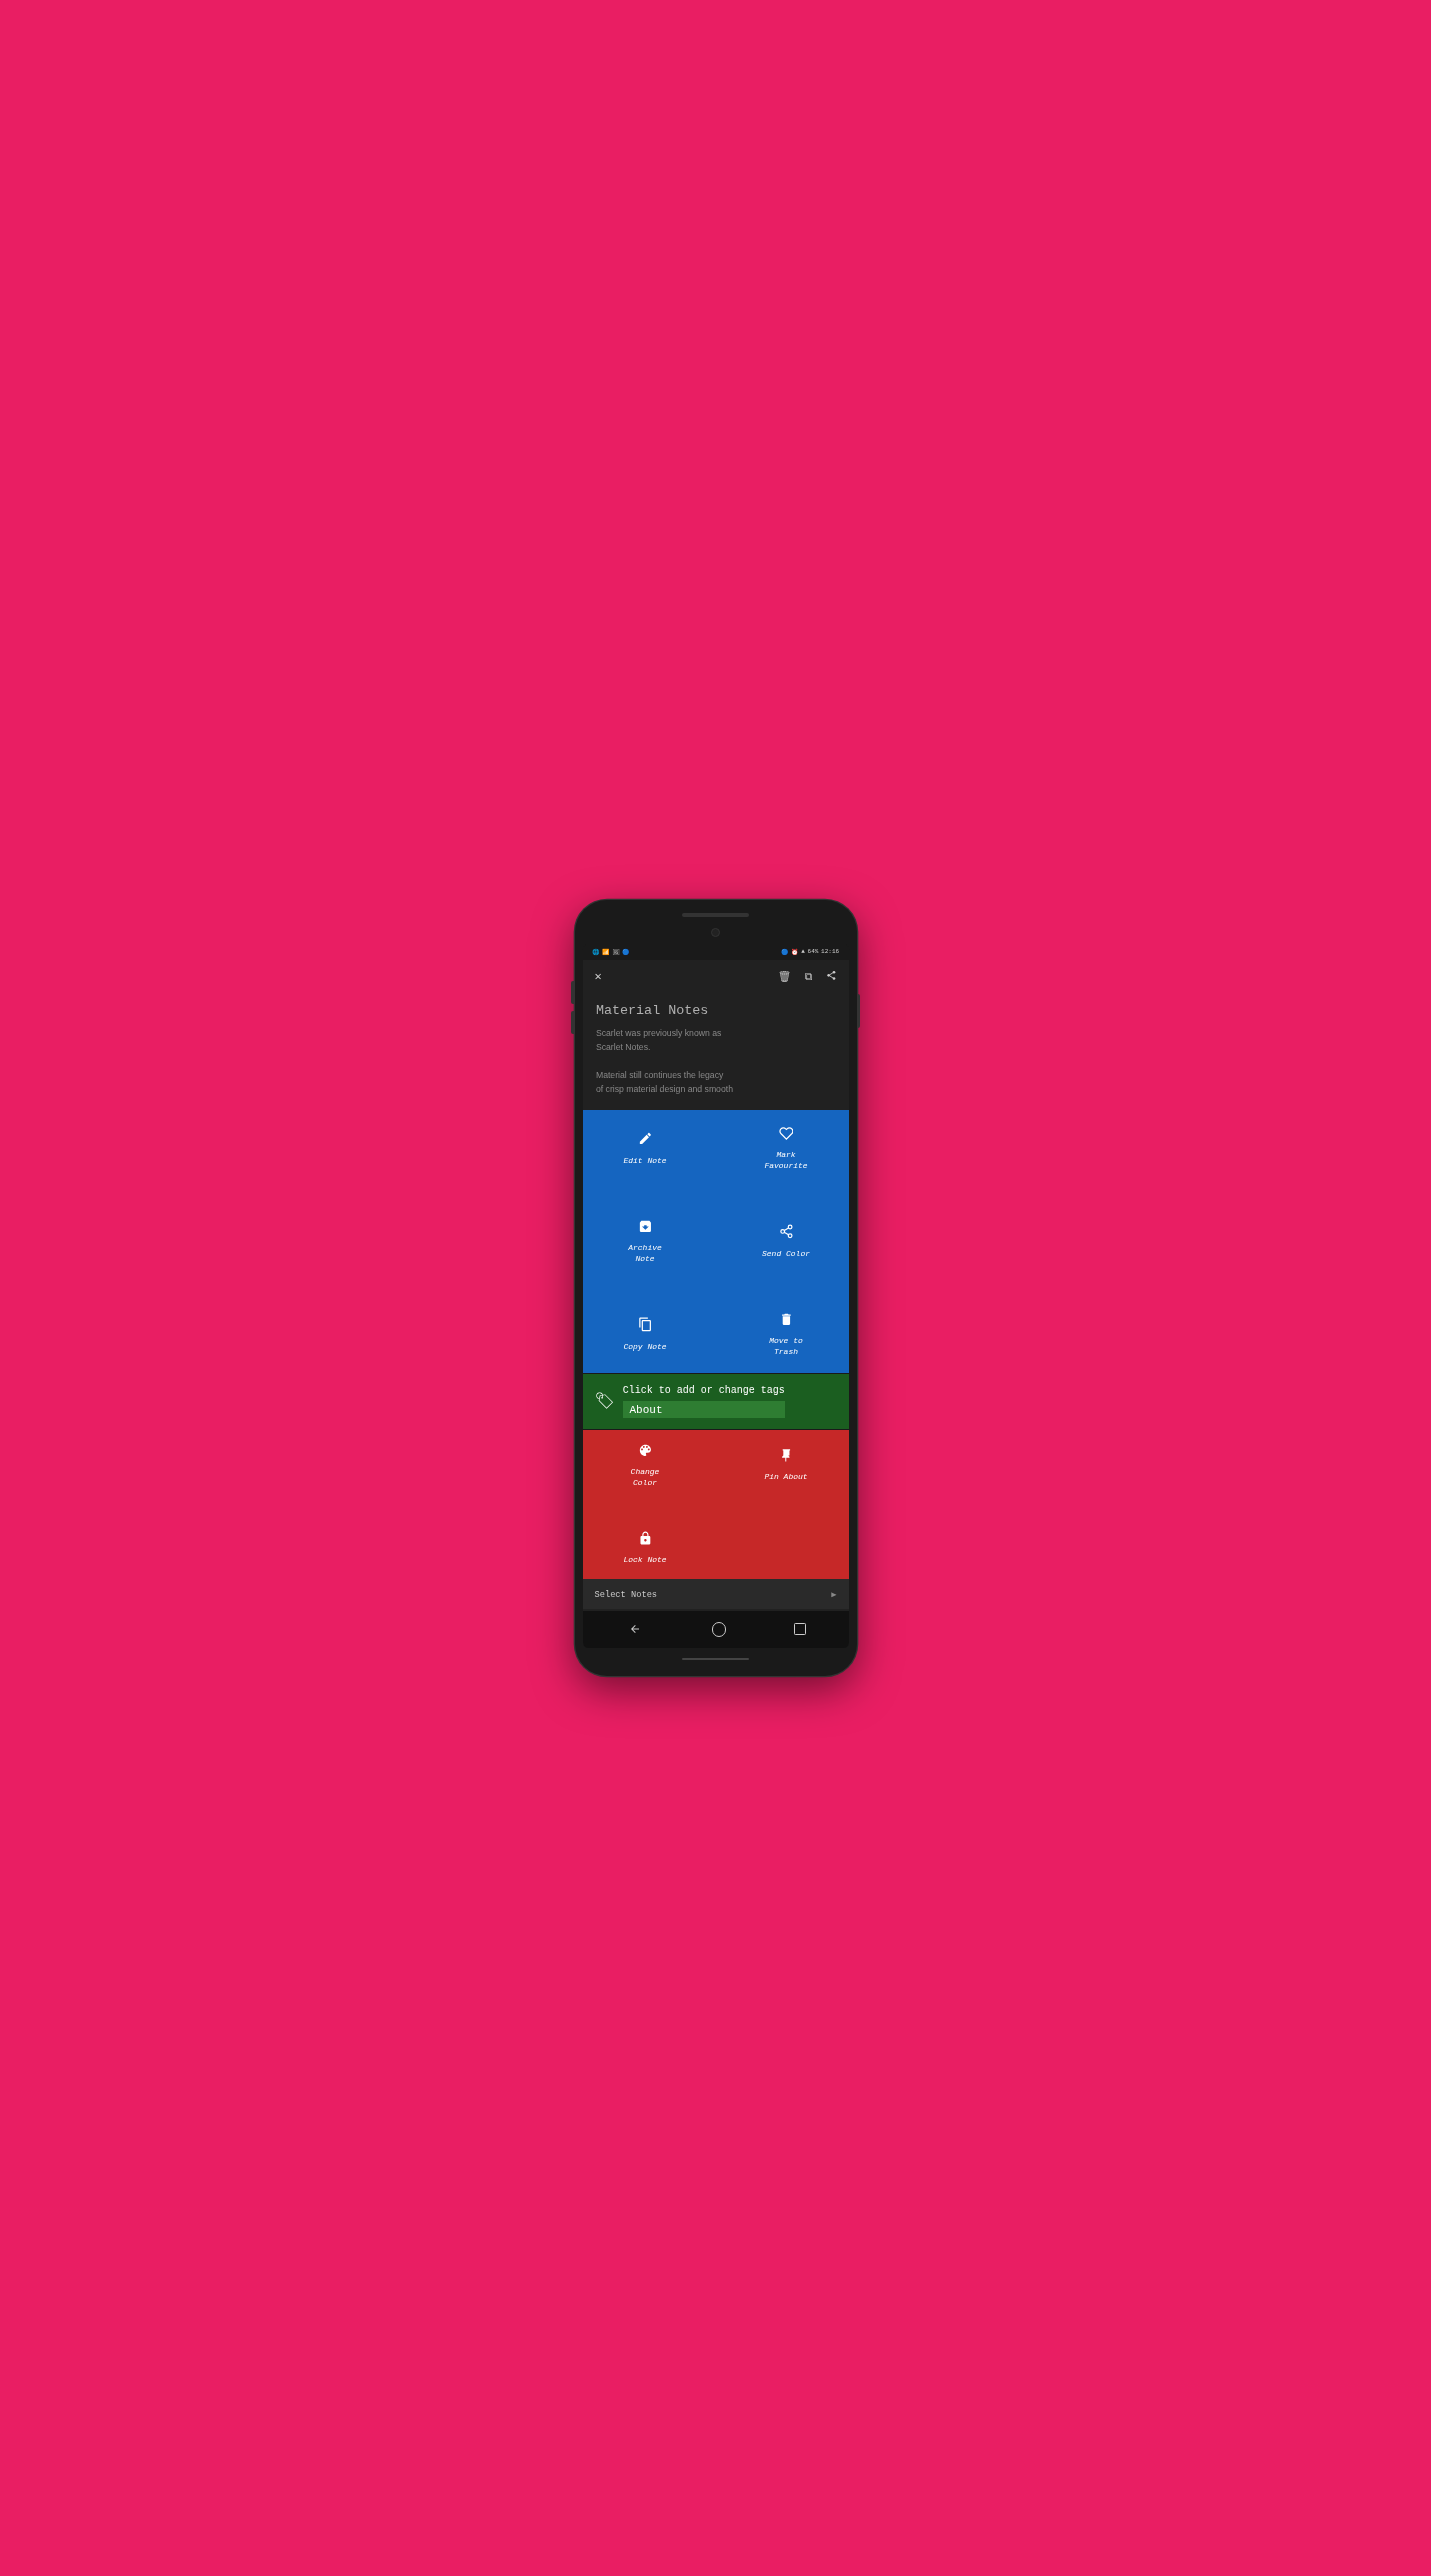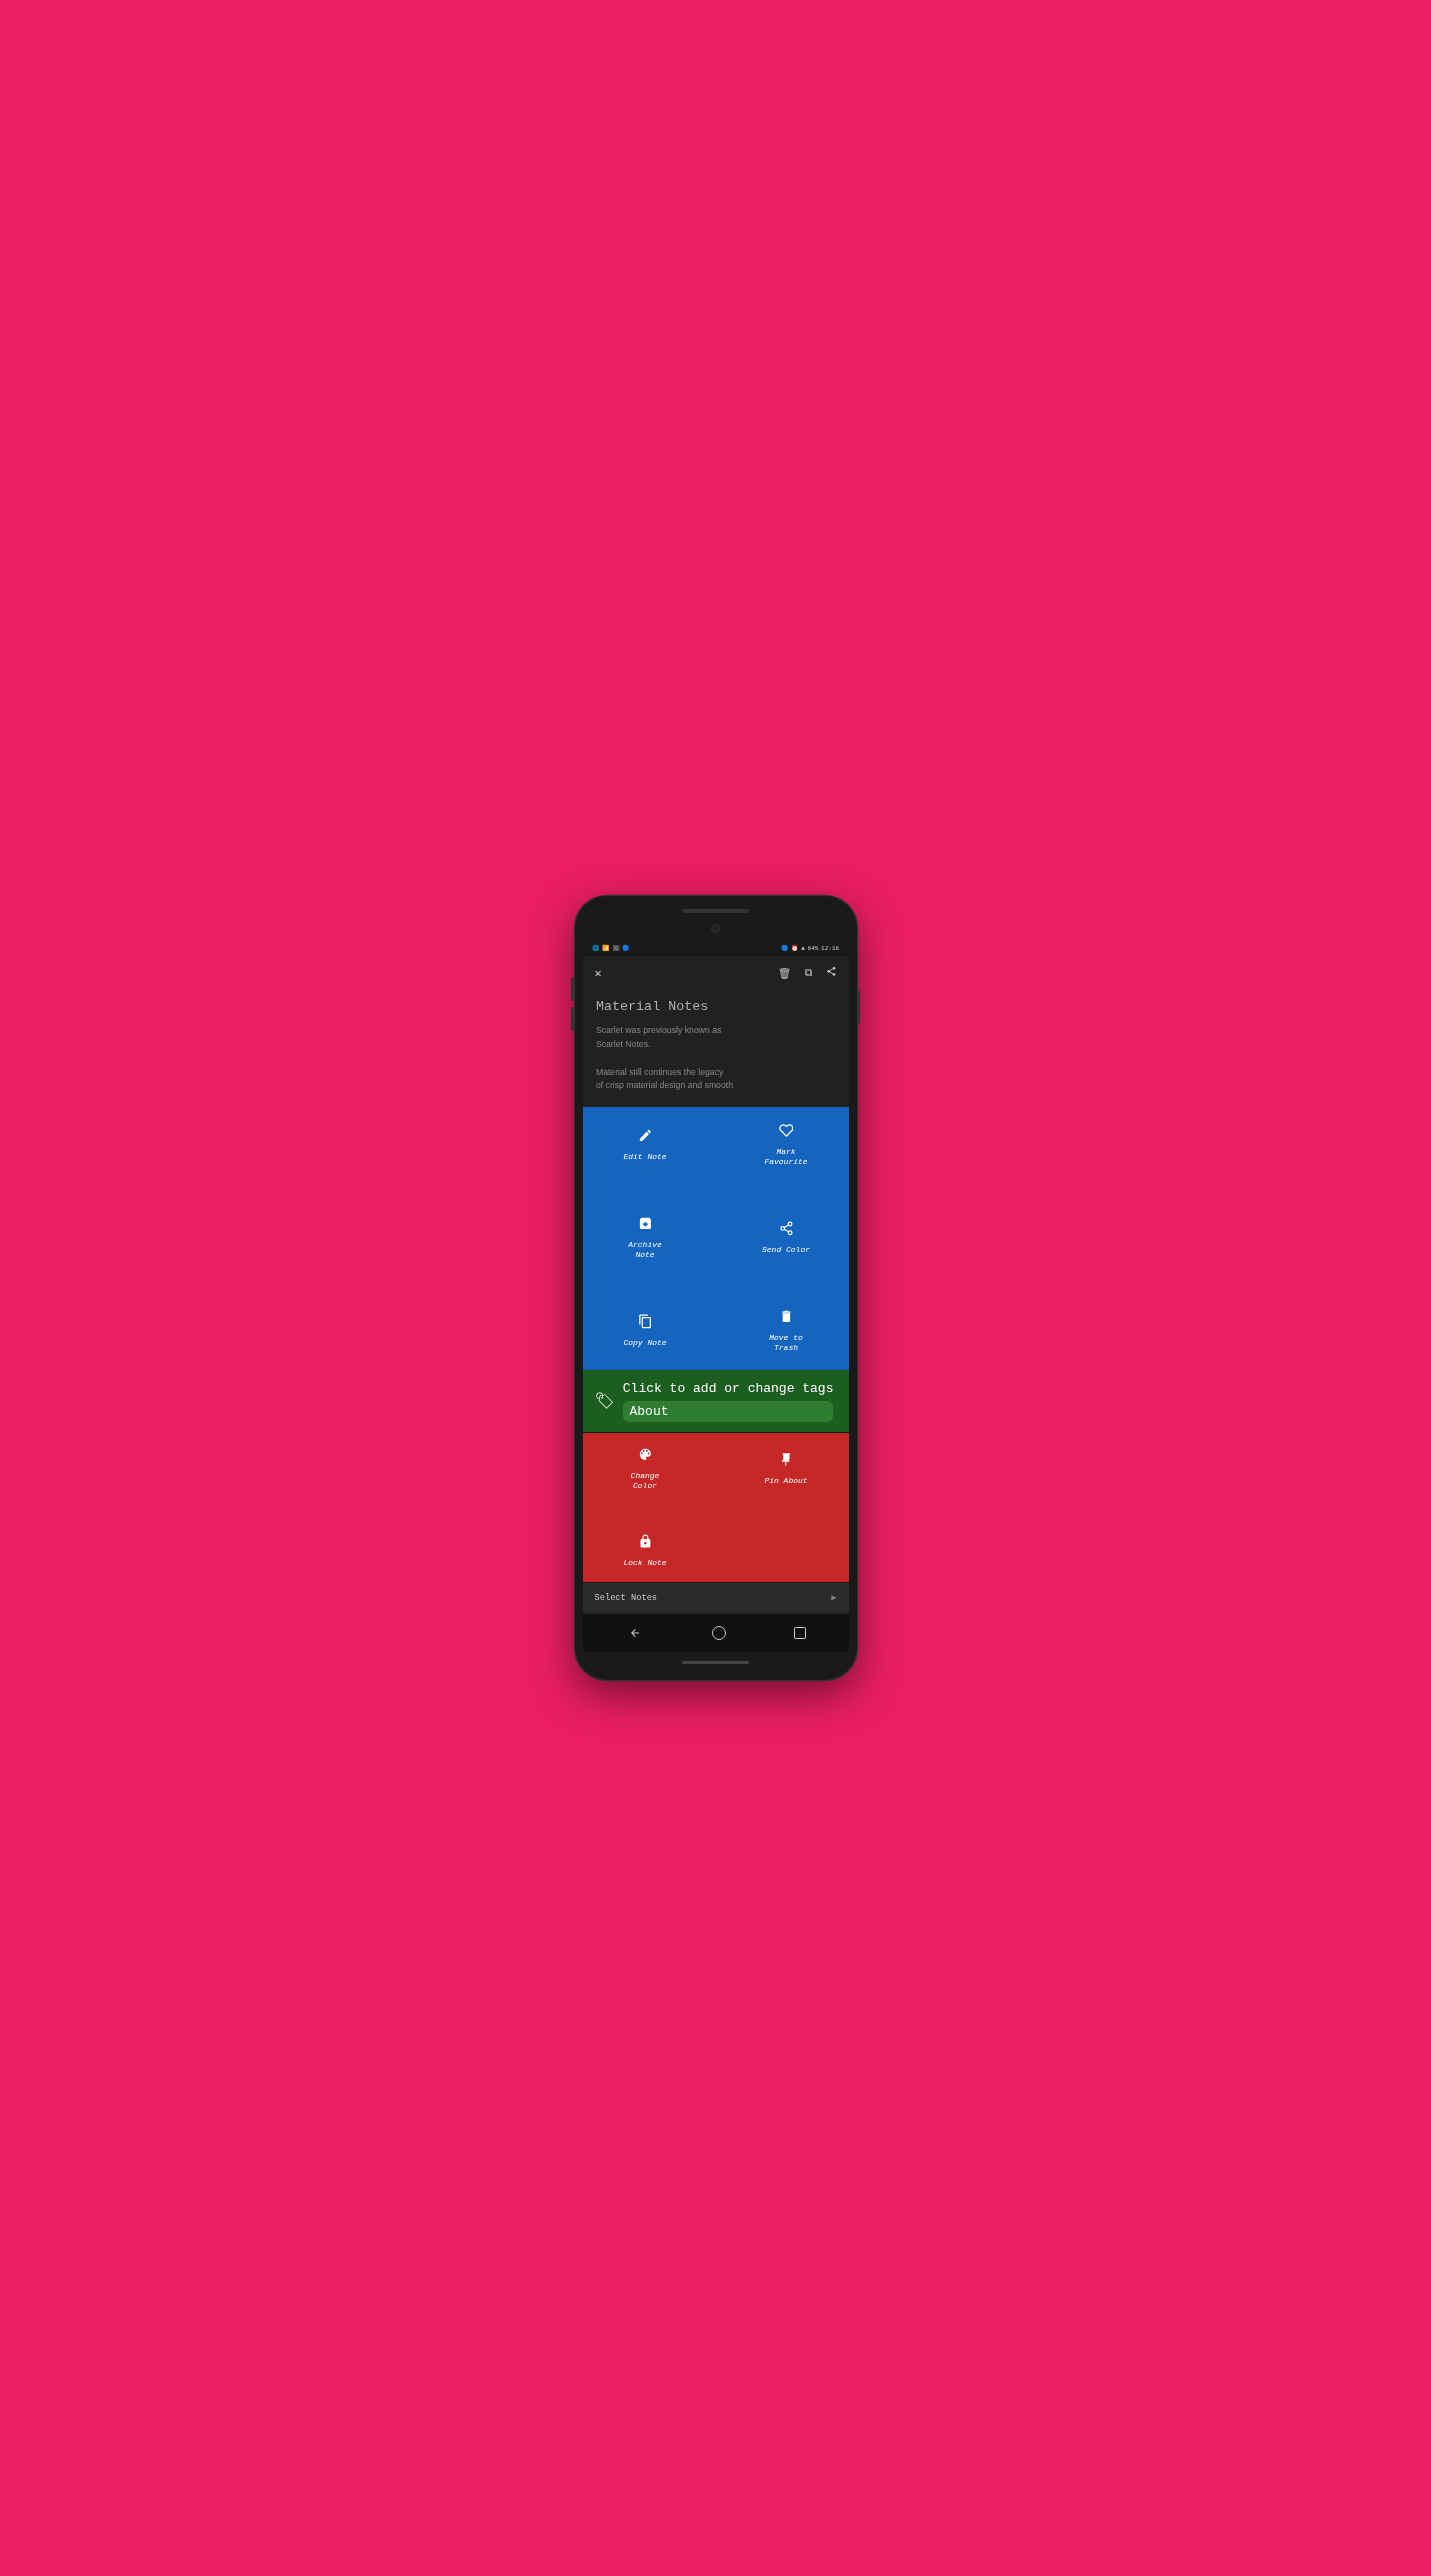--- a/index.html
+++ b/index.html
@@ -171,30 +171,30 @@
     }
 
     .tags-content {
       display: flex;
       flex-direction: column;
       gap: 5.4px;
     }
 
     .tags-text {
       color: white;
-      font-size: 13px;
+      font-size: 10px;
       font-family: 'Courier New', monospace;
     }
 
     .about-badge {
       background: #2E7D32;
       color: white;
-      font-size: 13px;
+      font-size: 11px;
       padding: 2.7px 6.7px;
-      border-radius: 6px;
+      border-radius: 0;
       font-family: 'Courier New', monospace;
       display: inline-block;
     }
 
     
     .red-panel {
       background: #C62828;
     }
 
     .red-panel .action-item {

